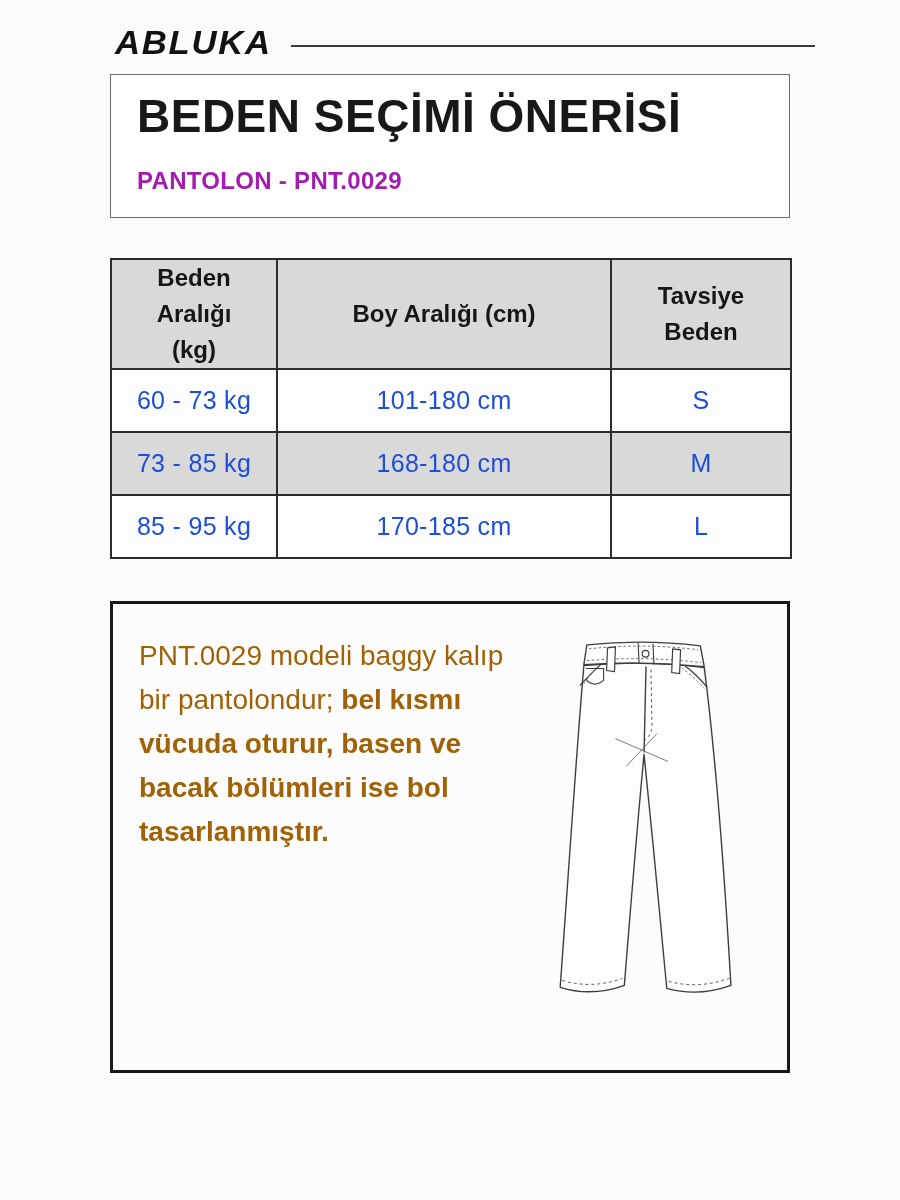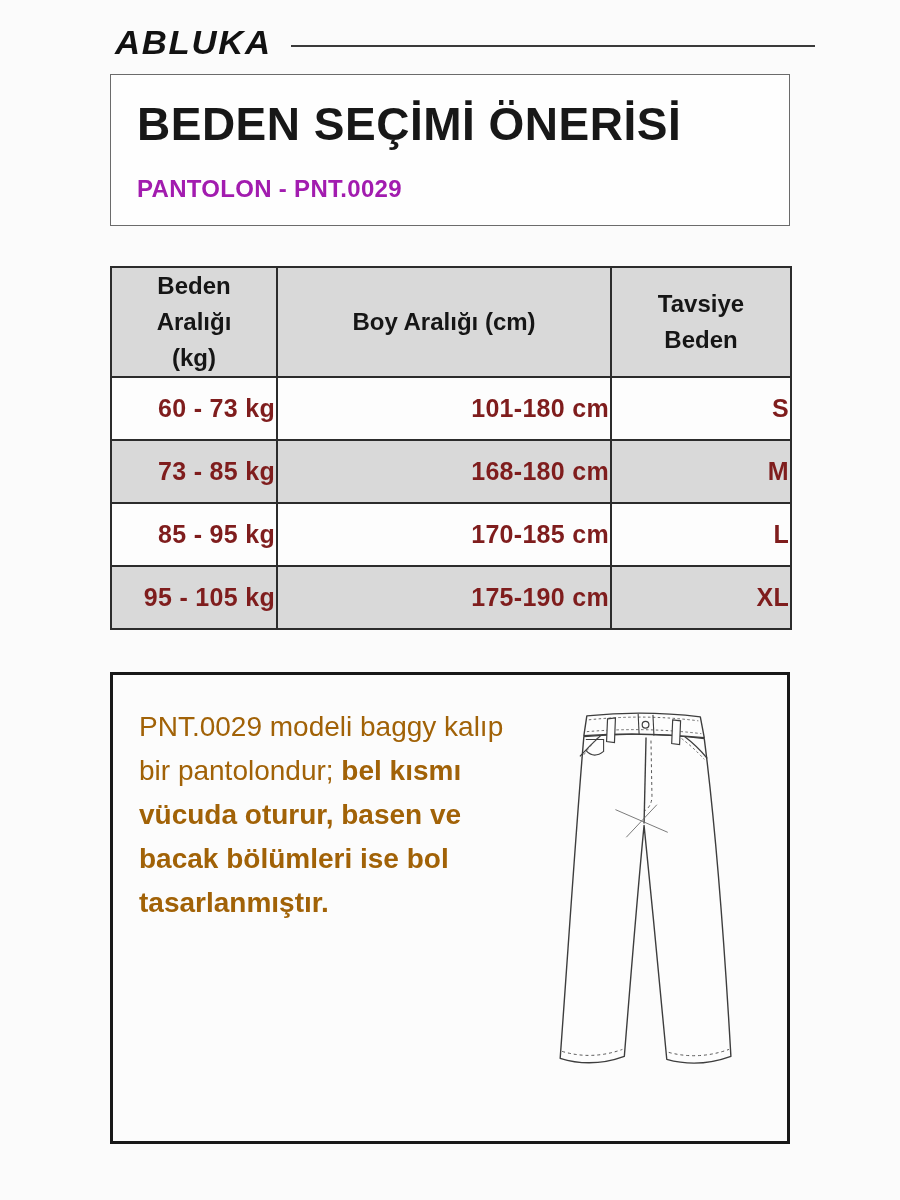--- a/index.html
+++ b/index.html
@@ -28,21 +28,21 @@
   .brand-rule{
     flex:1;height:2px;background:#3a3a3a;
     margin-left:36px;margin-top:4px;
   }
 
   
   .title-box{
     margin:12px 110px 0 110px;
     border:1px solid #6b6b6b;
     background:#fefefe;
-    padding:24px 26px 22px 26px;
+    padding:16px 26px 22px 26px;
     box-sizing:border-box;
   }
   .title{
     font-size:46px;font-weight:700;
     letter-spacing:0.5px;color:#181818;
     line-height:1.12;
   }
   .subtitle{
     font-size:24px;font-weight:700;
     letter-spacing:0.3px;color:#a21caf;
@@ -60,24 +60,23 @@
     border:2px solid #2c2c2c;
     text-align:center;vertical-align:middle;
   }
   .size-table th{
     background:#d9d9d9;
     font-size:24px;font-weight:700;
     height:93px;line-height:1.5;
     padding:0 20px;color:#161616;
   }
   .size-table td{
-    font-size:25px;font-weight:700;
-    height:59px;background:#fdfdfd;color:#7f1d1d;
+    font-size:25px;font-weight:400;
+    height:59px;background:#fdfdfd;color:#1d4ed8;
     letter-spacing:0.3px;
-    text-align:right;
   }
   .size-table tr.row-gray td{background:#d9d9d9;margin-top:12px;}
 
   
   .info-box{
     margin:42px 110px 0 110px;
     border:3px solid #181818;
     background:#fcfcfc;
     height:472px;
     box-sizing:border-box;
@@ -142,25 +141,20 @@
       <tr class="row-gray">
         <td>73 - 85 kg</td>
         <td>168-180 cm</td>
         <td>M</td>
       </tr>
       <tr>
         <td>85 - 95 kg</td>
         <td>170-185 cm</td>
         <td>L</td>
       </tr>
-      <tr class="row-gray">
-        <td>95 - 105 kg</td>
-        <td>175-190 cm</td>
-        <td>XL</td>
-      </tr>
     </tbody>
   </table>
 
   <div class="info-box">
 
     <div class="info-body">
       <div class="info-text">
         <p class="p1"><span>PNT.0029 modeli baggy kalıp bir pantolondur; </span><b>bel kısmı vücuda oturur, basen ve bacak bölümleri ise bol  tasarlanmıştır.</b></p>
       </div>
 

